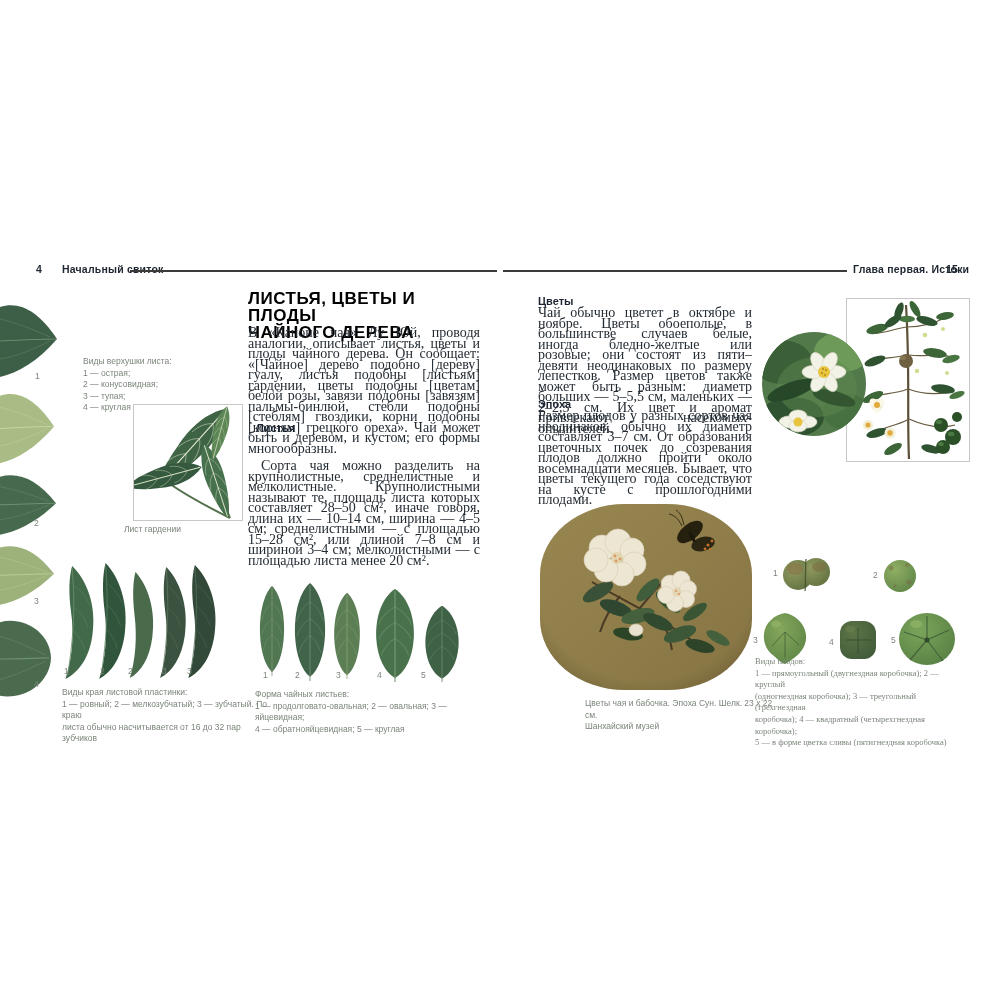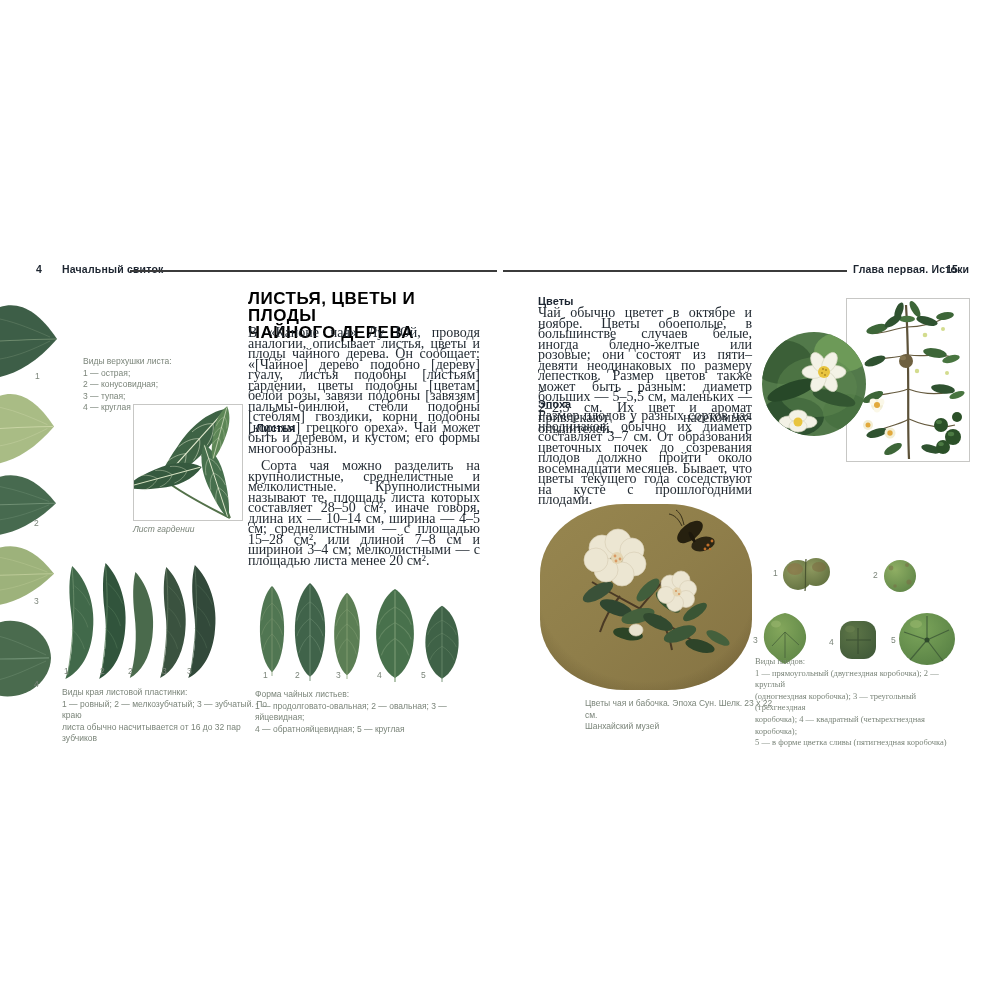--- a/index.html
+++ b/index.html
@@ -104,21 +104,21 @@
       <g transform="translate(82,76) rotate(-18) scale(0.85)">
           <use href="#glf" fill="#47704d"></use>
           <use href="#glfV" stroke="#e4ebd0"></use>
         </g>
       <g transform="translate(86,28) rotate(15) scale(0.6)">
           <use href="#glf" fill="#5d8656"></use>
           <use href="#glfV" stroke="#e4ebd0"></use>
         </g>
     </svg>
   </div>
-  <span class="abs caption" style="left:133px;top:524px;font-style:italic;">Лист гардении</span>
+  <span class="abs caption" style="left:124px;top:524px;">Лист гардении</span>
 
   <div class="abs heading" style="left:248px;top:290px;width:240px;">ЛИСТЬЯ, ЦВЕТЫ И ПЛОДЫ
 ЧАЙНОГО ДЕРЕВА</div>
   <div class="abs bodytext" style="left:248px;top:328px;width:232px;">В «Каноне чая» Лу Юй, проводя аналогии, описывает листья, цветы и плоды чайного дерева. Он сообщает: «[Чайное] дерево подобно [дереву] гуалу, листья подобны [листьям] гардении, цветы подобны [цветам] белой розы, завязи подобны [завязям] пальмы-бинлюй, стебли подобны [стеблям] гвоздики, корни подобны [корням] грецкого ореха». Чай может быть и деревом, и кустом; его формы многообразны.</div>
   <div class="abs subhead" style="left:256px;top:422px;">Листья</div>
   <div class="abs bodytext indent" style="left:248px;top:461px;width:232px;">Сорта чая можно разделить на крупнолистные, среднелистные и мелколистные. Крупнолистными называют те, площадь листа которых составляет 28–50 см², иначе говоря, длина их — 10–14 см, ширина — 4–5 см; среднелистными — с площадью 15–28 см², или длиной 7–8 см и шириной 3–4 см; мелколистными — с площадью листа менее 20 см².</div>
 
   <svg class="abs" style="left:62px;top:566px;" width="36" height="114" viewBox="0 0 32 115" preserveAspectRatio="none">
     <use href="#cresP" fill="#41694a"></use>
       <use href="#cresV" stroke="#6c8e6c"></use>

